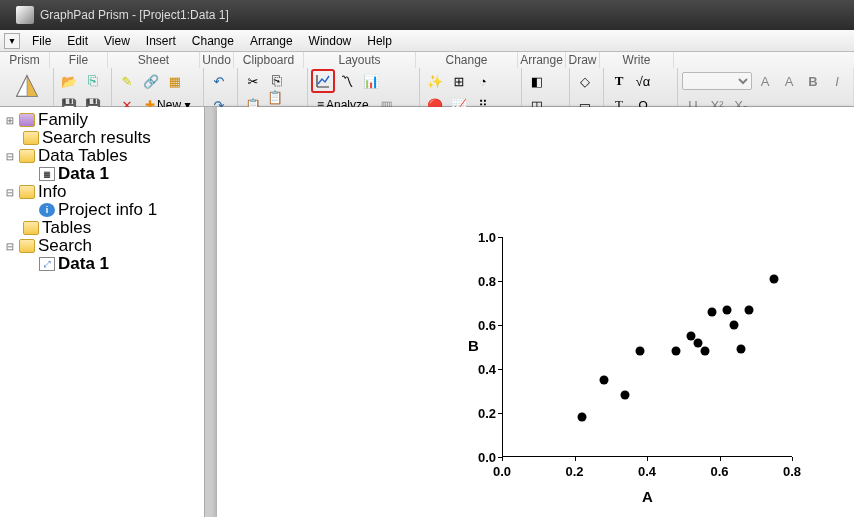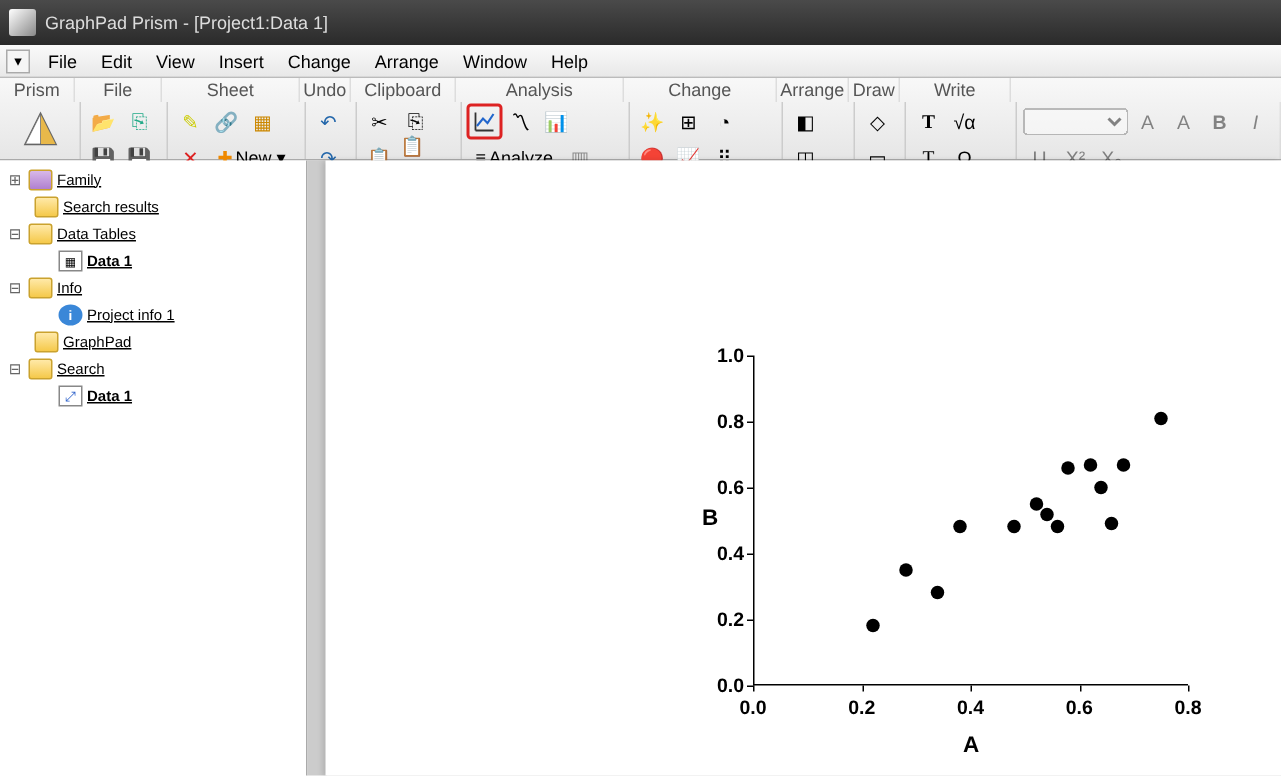--- a/index.html
+++ b/index.html
@@ -1,18 +1,18 @@
 <!DOCTYPE html>
 <html><head>
 <meta charset="utf-8">
 <style>
 * { margin: 0; padding: 0; box-sizing: border-box; font-family: "Segoe UI", Tahoma, sans-serif; font-size: 12px; }
 body { background: #fff; width: 854px; height: 517px; overflow: hidden; position: relative; }
 
-.titlebar { height: 30px; background: linear-gradient(#4a4a4a, #2a2a2a); display: flex; align-items: center; padding: 0 6px; color: #ddd; }
+.titlebar { height: 30px; background: linear-gradient(#4a4a4a, #2a2a2a); display: flex; align-items: center; padding: 0 16px; color: #ddd; }
 .titlebar .appicon { width: 18px; height: 18px; background: linear-gradient(135deg,#fff,#888); border-radius: 2px; margin-right: 6px; }
 .titlebar .title { font-size: 12px; }
 .titlebar .spacer { flex: 1; }
 
 .menubar { height: 22px; background: linear-gradient(#fafafa,#e8e8e8); border-bottom: 1px solid #bbb; display: flex; align-items: center; padding: 0 4px; }
 .menubar .winctrl { width: 16px; height: 16px; border: 1px solid #aaa; margin-right: 4px; display:flex; align-items:center; justify-content:center; font-size:10px; background:#f5f5f5; }
 .menubar .mitem { padding: 2px 8px; cursor: default; }
 
 .toolbars { background: linear-gradient(#f8f8f8,#e6e6e6); border-bottom: 1px solid #aaa; }
 .labelrow { display: flex; height: 16px; font-size: 11px; color: #555; }
@@ -25,21 +25,21 @@
 
 .mainarea { display:flex; height: calc(100% - 30px - 22px - 54px); }
 .sidebar { width: 205px; background:#fff; border-right:1px solid #aaa; padding:4px 2px; overflow:auto; }
 .tree-item { display:flex; align-items:center; height:18px; padding-left:2px; cursor:default; }
 .tog { width:12px; text-align:center; font-size:10px; color:#666; }
 .ticon { width:16px; height:14px; margin:0 3px; display:flex; align-items:center; justify-content:center; font-size:11px;}
 .folder { background:linear-gradient(#ffe9a8,#f5c94a); border:1px solid #caa22e; border-radius:2px; }
 .tbl { background:#fff; border:1px solid #888; font-size:8px; }
 .info { background:#3a87d8; border-radius:50%; color:#fff; font-size:9px; font-weight:bold; }
 .graph { background:#fff; border:1px solid #888; color:#36c; font-size:9px; }
-.tlabel { font-size:10px; white-space:nowrap;text-decoration:underline; }
+.tlabel { font-size:17px; white-space:nowrap; }
 .bold { font-weight:bold; }
 .ind1 { padding-left: 18px; }
 .ind2 { padding-left: 34px; }
 
 .canvas { flex:1; background:#ccc; position:relative; }
 .paper { position:absolute; left:12px; top:0; right:0; bottom:0; background:#fff; box-shadow:-2px 0 4px rgba(0,0,0,.15); }
 .plot { position:absolute; left:255px; top:130px; width:320px; height:260px; }
 .axis-y { position:absolute; left:30px; top:0; bottom:40px; width:1px; background:#000; }
 .axis-x { position:absolute; left:30px; right:0; bottom:40px; height:1px; background:#000; }
 .tick-y { position:absolute; left:26px; width:4px; height:1px; background:#000; }
@@ -73,21 +73,21 @@
   <div class="mitem">Help</div>
 </div>
 
 <div class="toolbars">
   <div class="labelrow">
     <div style="width:50px">Prism</div>
     <div style="width:58px">File</div>
     <div style="width:92px">Sheet</div>
     <div style="width:34px">Undo</div>
     <div style="width:70px">Clipboard</div>
-    <div style="width:112px">Analysis</div>
+    <div style="width:112px">Layouts</div>
     <div style="width:102px">Change</div>
     <div style="width:48px">Arrange</div>
     <div style="width:34px">Draw</div>
     <div style="width:74px">Write</div>
   </div>
   <div class="iconrow">
     <div class="group" style="width:54px;flex-direction:column;justify-content:center">
       <div class="btn" style="width:34px;height:34px">
         <svg width="28" height="28" viewBox="0 0 28 28">
             <polygon points="14,3 24,23 4,23" fill="none" stroke="#666" stroke-width="1.5"></polygon>
@@ -197,21 +197,21 @@
         <span class="tog">⊟</span>
         <span class="ticon folder"></span>
         <span class="tlabel">Info</span>
       </div>
     <div class="tree-item ind2">
         <span class="ticon info">i</span>
         <span class="tlabel">Project info 1</span>
       </div>
     <div class="tree-item ind1">
         <span class="ticon folder"></span>
-        <span class="tlabel">GraphPad</span>
+        <span class="tlabel">Tables</span>
       </div>
     <div class="tree-item">
         <span class="tog">⊟</span>
         <span class="ticon folder"></span>
         <span class="tlabel">Search</span>
       </div>
     <div class="tree-item ind2">
         <span class="ticon graph">⤢</span>
         <span class="tlabel bold">Data 1</span>
       </div>

